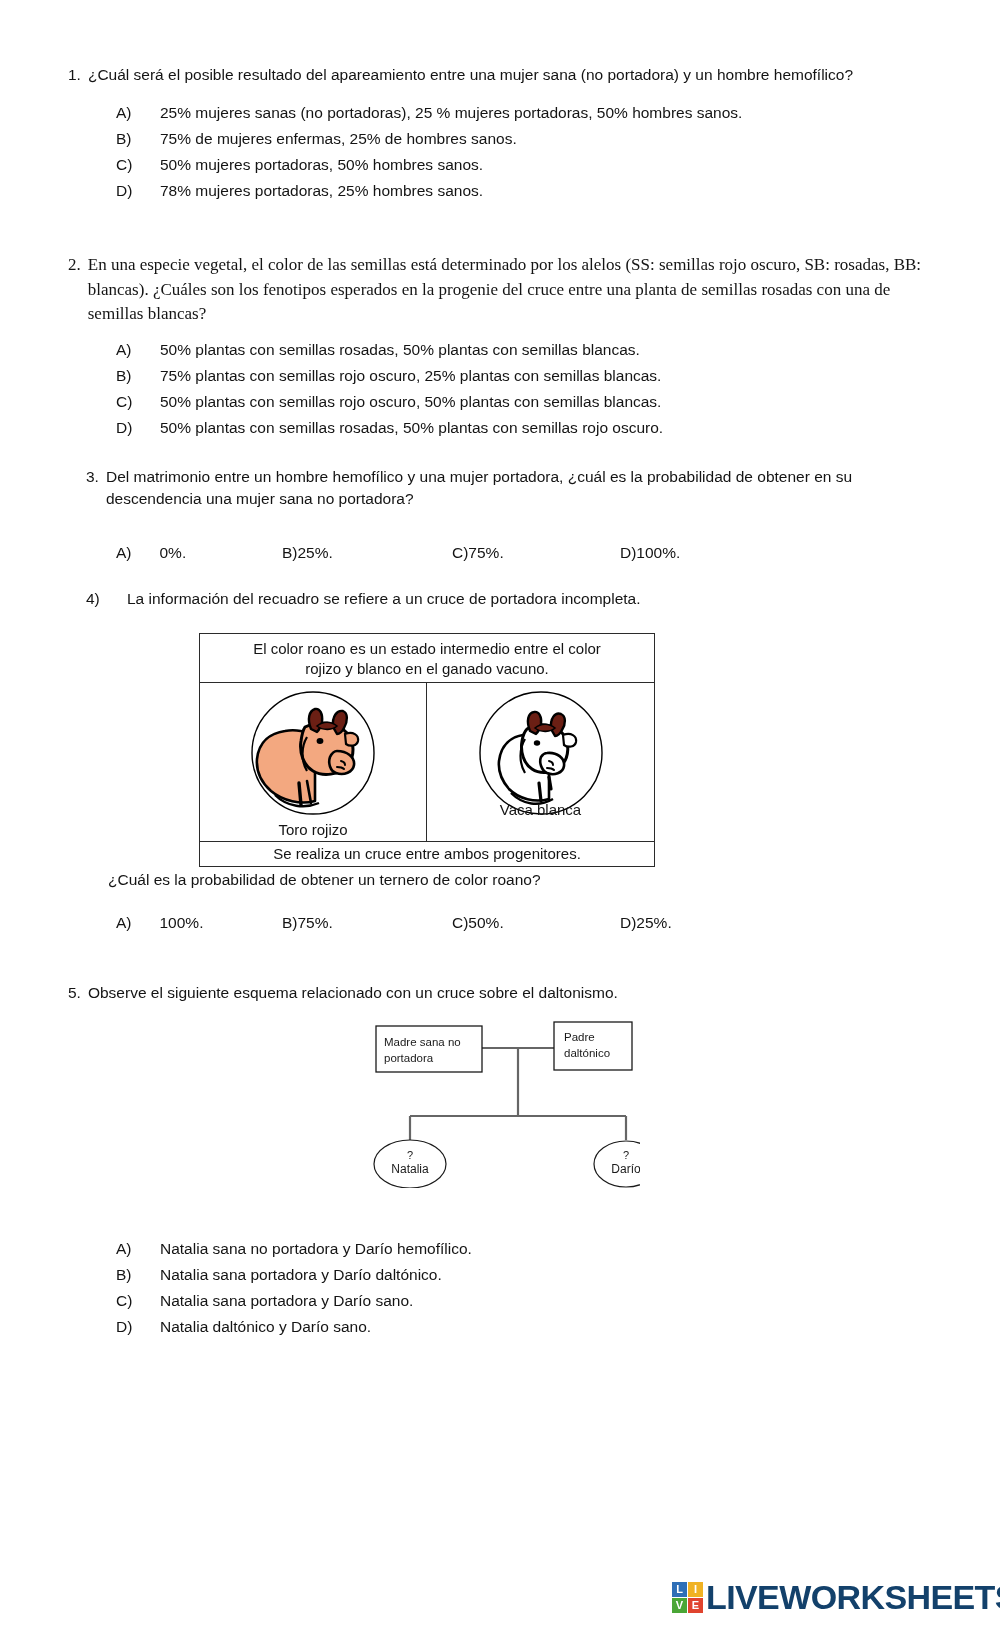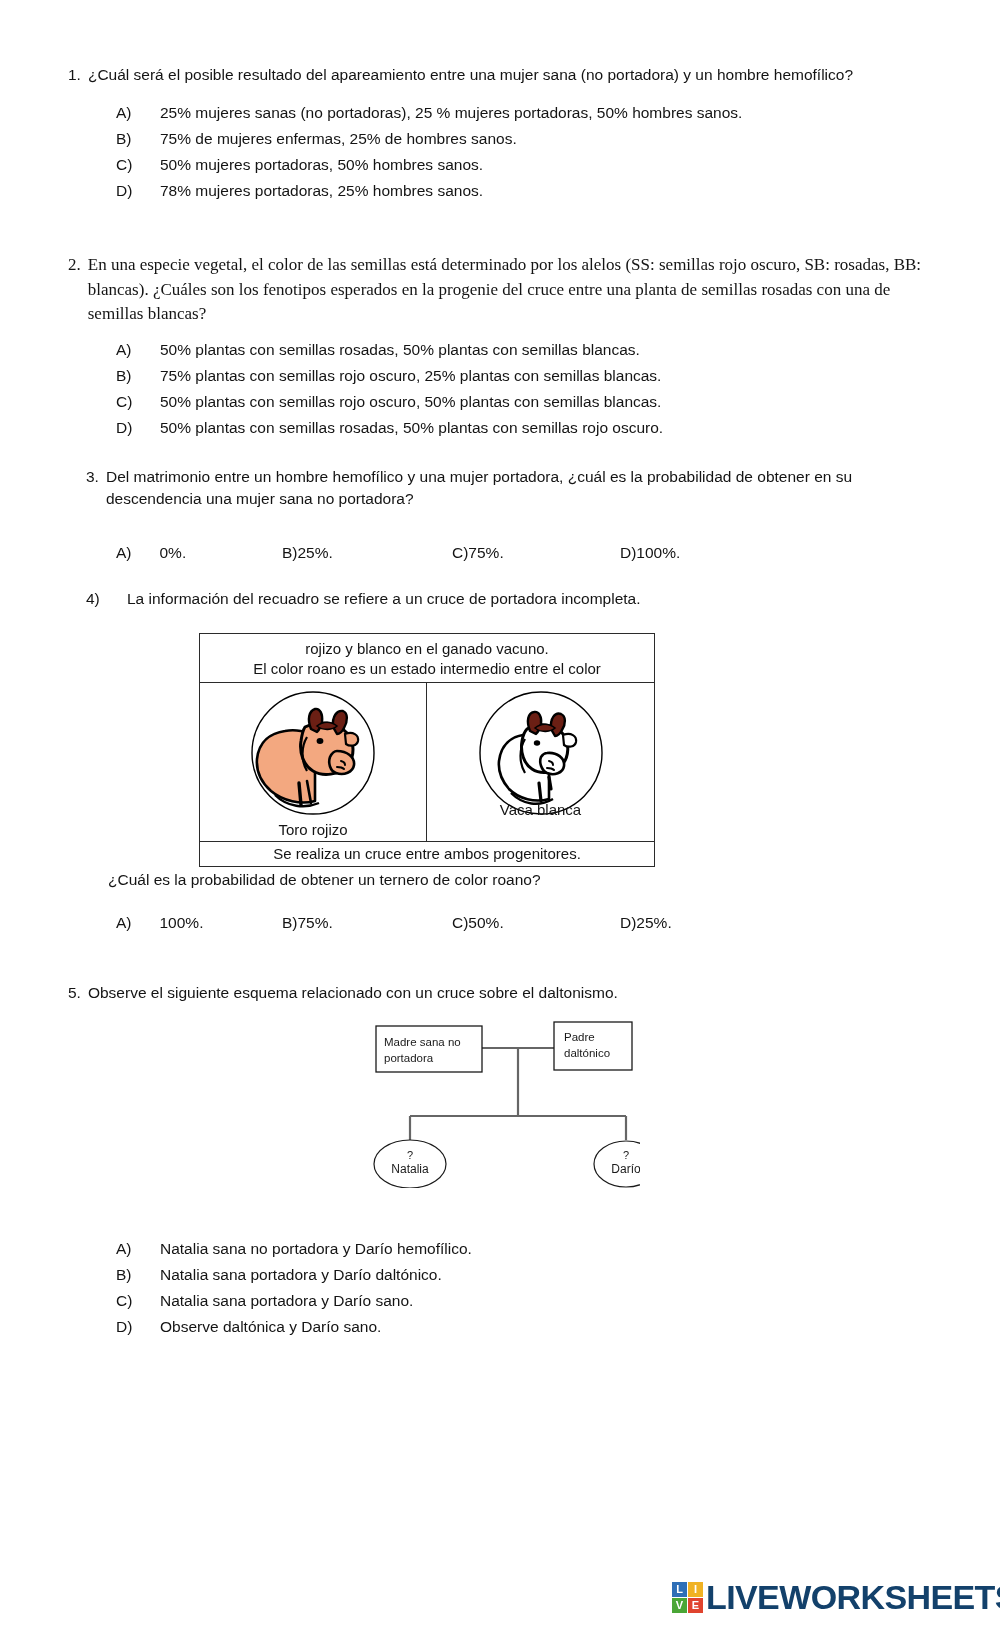--- a/index.html
+++ b/index.html
@@ -253,22 +253,22 @@
 
   <div class="q-block q-sans" style="left:86px; top:588px; width:844px;">
     <div class="stem">
       <span class="num" style="width:34px;">4)</span>
       <span class="txt">La información del recuadro se refiere a un cruce de portadora incompleta.</span>
     </div>
   </div>
 
   <div class="recuadro">
     <div class="recuadro-head">
+      <div>El color roano es un estado intermedio entre el color</div>
       <div>rojizo y blanco en el ganado vacuno.</div>
-      <div>El color roano es un estado intermedio entre el color</div>
     </div>
     <div class="recuadro-body">
       <div class="recuadro-cell left">
         <div class="cow-wrap">
           <svg viewBox="0 0 128 128" width="128" height="128" xmlns="http://www.w3.org/2000/svg">
             <circle cx="64" cy="64" r="61" fill="#ffffff" stroke="#000000" stroke-width="1.4"></circle>
 
             <path d="M8 70 C10 52 22 44 36 42 C46 40 58 42 66 48 L66 112 C52 116 34 112 22 102 C12 93 7 82 8 70 Z" fill="#f3a880" stroke="#000000" stroke-width="2.6" stroke-linejoin="round"></path>
 
             <path d="M56 38 C70 31 88 33 98 44 C106 53 106 68 98 77 C90 86 74 88 64 82 C55 77 50 64 52 52 C53 45 54 41 56 38 Z" fill="#f3a880" stroke="#000000" stroke-width="3" stroke-linejoin="round"></path>
@@ -395,21 +395,21 @@
     <div class="opt-row">
       <span class="lbl">B)</span>
       <span class="val">Natalia sana portadora y Darío daltónico.</span>
     </div>
     <div class="opt-row">
       <span class="lbl">C)</span>
       <span class="val">Natalia sana portadora y Darío sano.</span>
     </div>
     <div class="opt-row">
       <span class="lbl">D)</span>
-      <span class="val">Observe daltónica y Darío sano.</span>
+      <span class="val">Natalia daltónico y Darío sano.</span>
     </div>
   </div>
 
   <div class="lw-logo">
     <div class="lw-tiles">
       <div class="lw-tile" style="background:#2e6fb7;">L</div>
       <div class="lw-tile" style="background:#f0b223;">I</div>
       <div class="lw-tile" style="background:#4aa636;">V</div>
       <div class="lw-tile" style="background:#e0442e;">E</div>
     </div>

